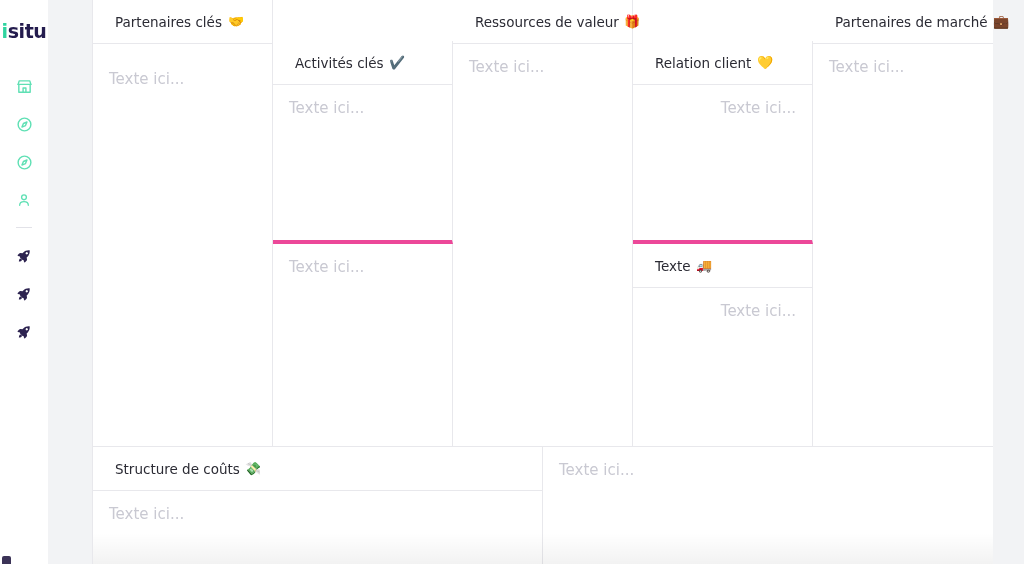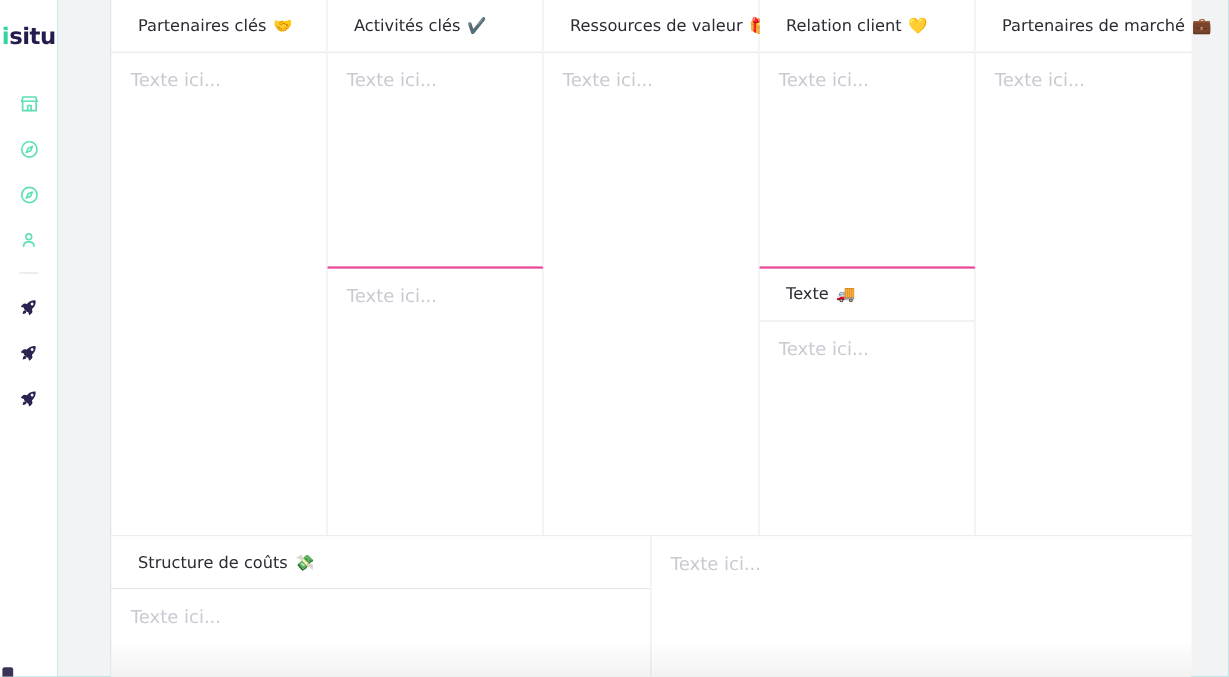--- a/index.html
+++ b/index.html
@@ -2,21 +2,21 @@
 <html><head>
 <meta charset="utf-8">
 <style>
   * { margin:0; padding:0; box-sizing:border-box; }
   html, body {
     width:1024px; height:564px;
     overflow:hidden;
     background:#ffffff;
     font-family:"Liberation Sans", sans-serif;
   }
-  #app { position:relative; width:1024px; height:564px; display:flex; background:#14b8a6; }
+  #app { position:relative; width:1024px; height:564px; display:flex; background:#7f1d1d; }
 
   
   .sidebar {
     width:48px; height:564px;
     background:#ffffff;
     flex:0 0 48px;
     display:flex; flex-direction:column; align-items:center;
     position:relative; z-index:3;
   }
   .logo {
@@ -87,28 +87,28 @@
     padding:14px 16px 0 16px;
   }
   .ph {
     font-size:15px; color:#c9c9d2;
     font-family:"DejaVu Sans", sans-serif;
     user-select:none;
   }
 
   
   .top-row { display:flex; height:447px; width:900px; }
-  .col-partners { width:180px; flex:0 0 180px; }
+  .col-partners { width:180px; flex:0 0 180px;gap:12px; }
   .col-stack    { width:180px; flex:0 0 180px; display:flex; flex-direction:column; }
   .col-value    { width:180px; flex:0 0 180px; }
-  .col-relstack { width:180px; flex:0 0 180px; display:flex; flex-direction:column; }
+  .col-relstack { width:180px; flex:0 0 180px; display:flex; flex-direction:column;text-align:right; }
   .col-segment  { width:180px; flex:0 0 180px; }
 
   .half { height:223.5px; display:flex; flex-direction:column; }
-  .half.top { border-bottom:2px solid #ec4899; }
+  .half.top { border-bottom:4px solid #ec4899;margin-top:41px; }
 
   .col-stack .cell, .col-relstack .cell { border-right:1px solid #e8e8ec; }
 
   
   .bottom-row { display:flex; width:900px; height:120px; }
   .col-cost { width:450px; flex:0 0 450px; }
   .col-rev  { width:450px; flex:0 0 450px; }
   .col-cost .cell-head, .col-rev .cell-head { padding-left:22px; }
 
   

